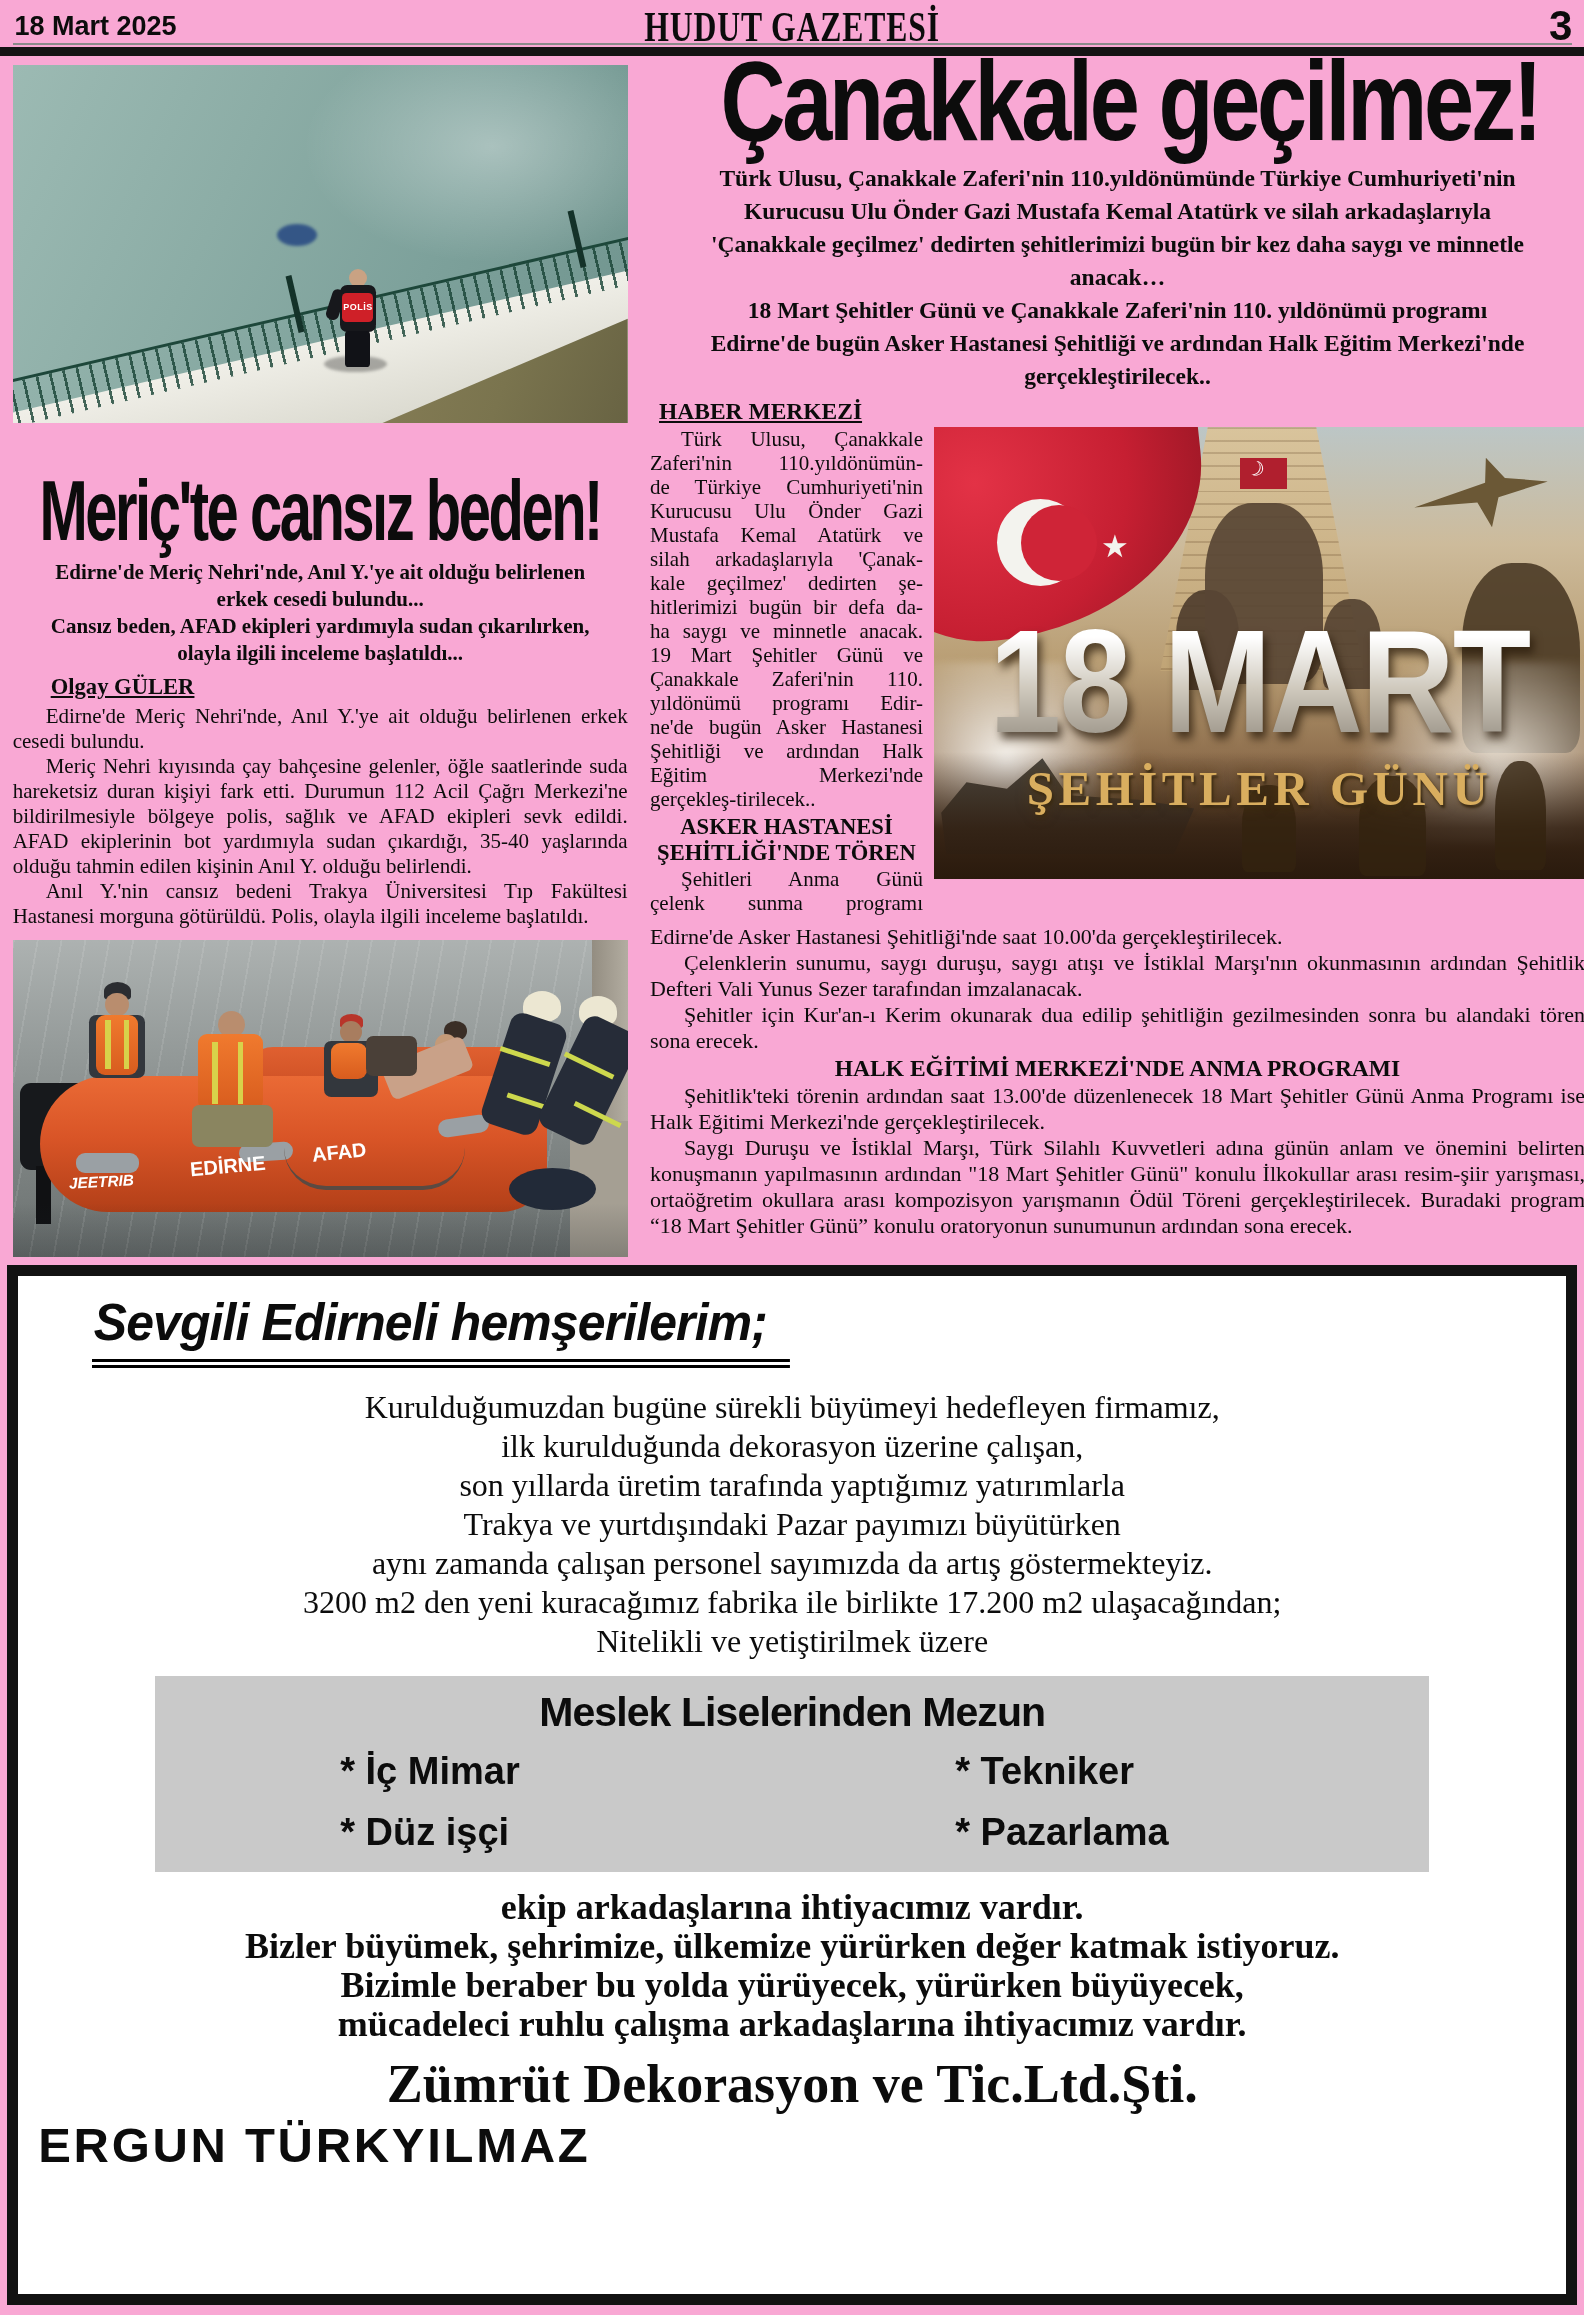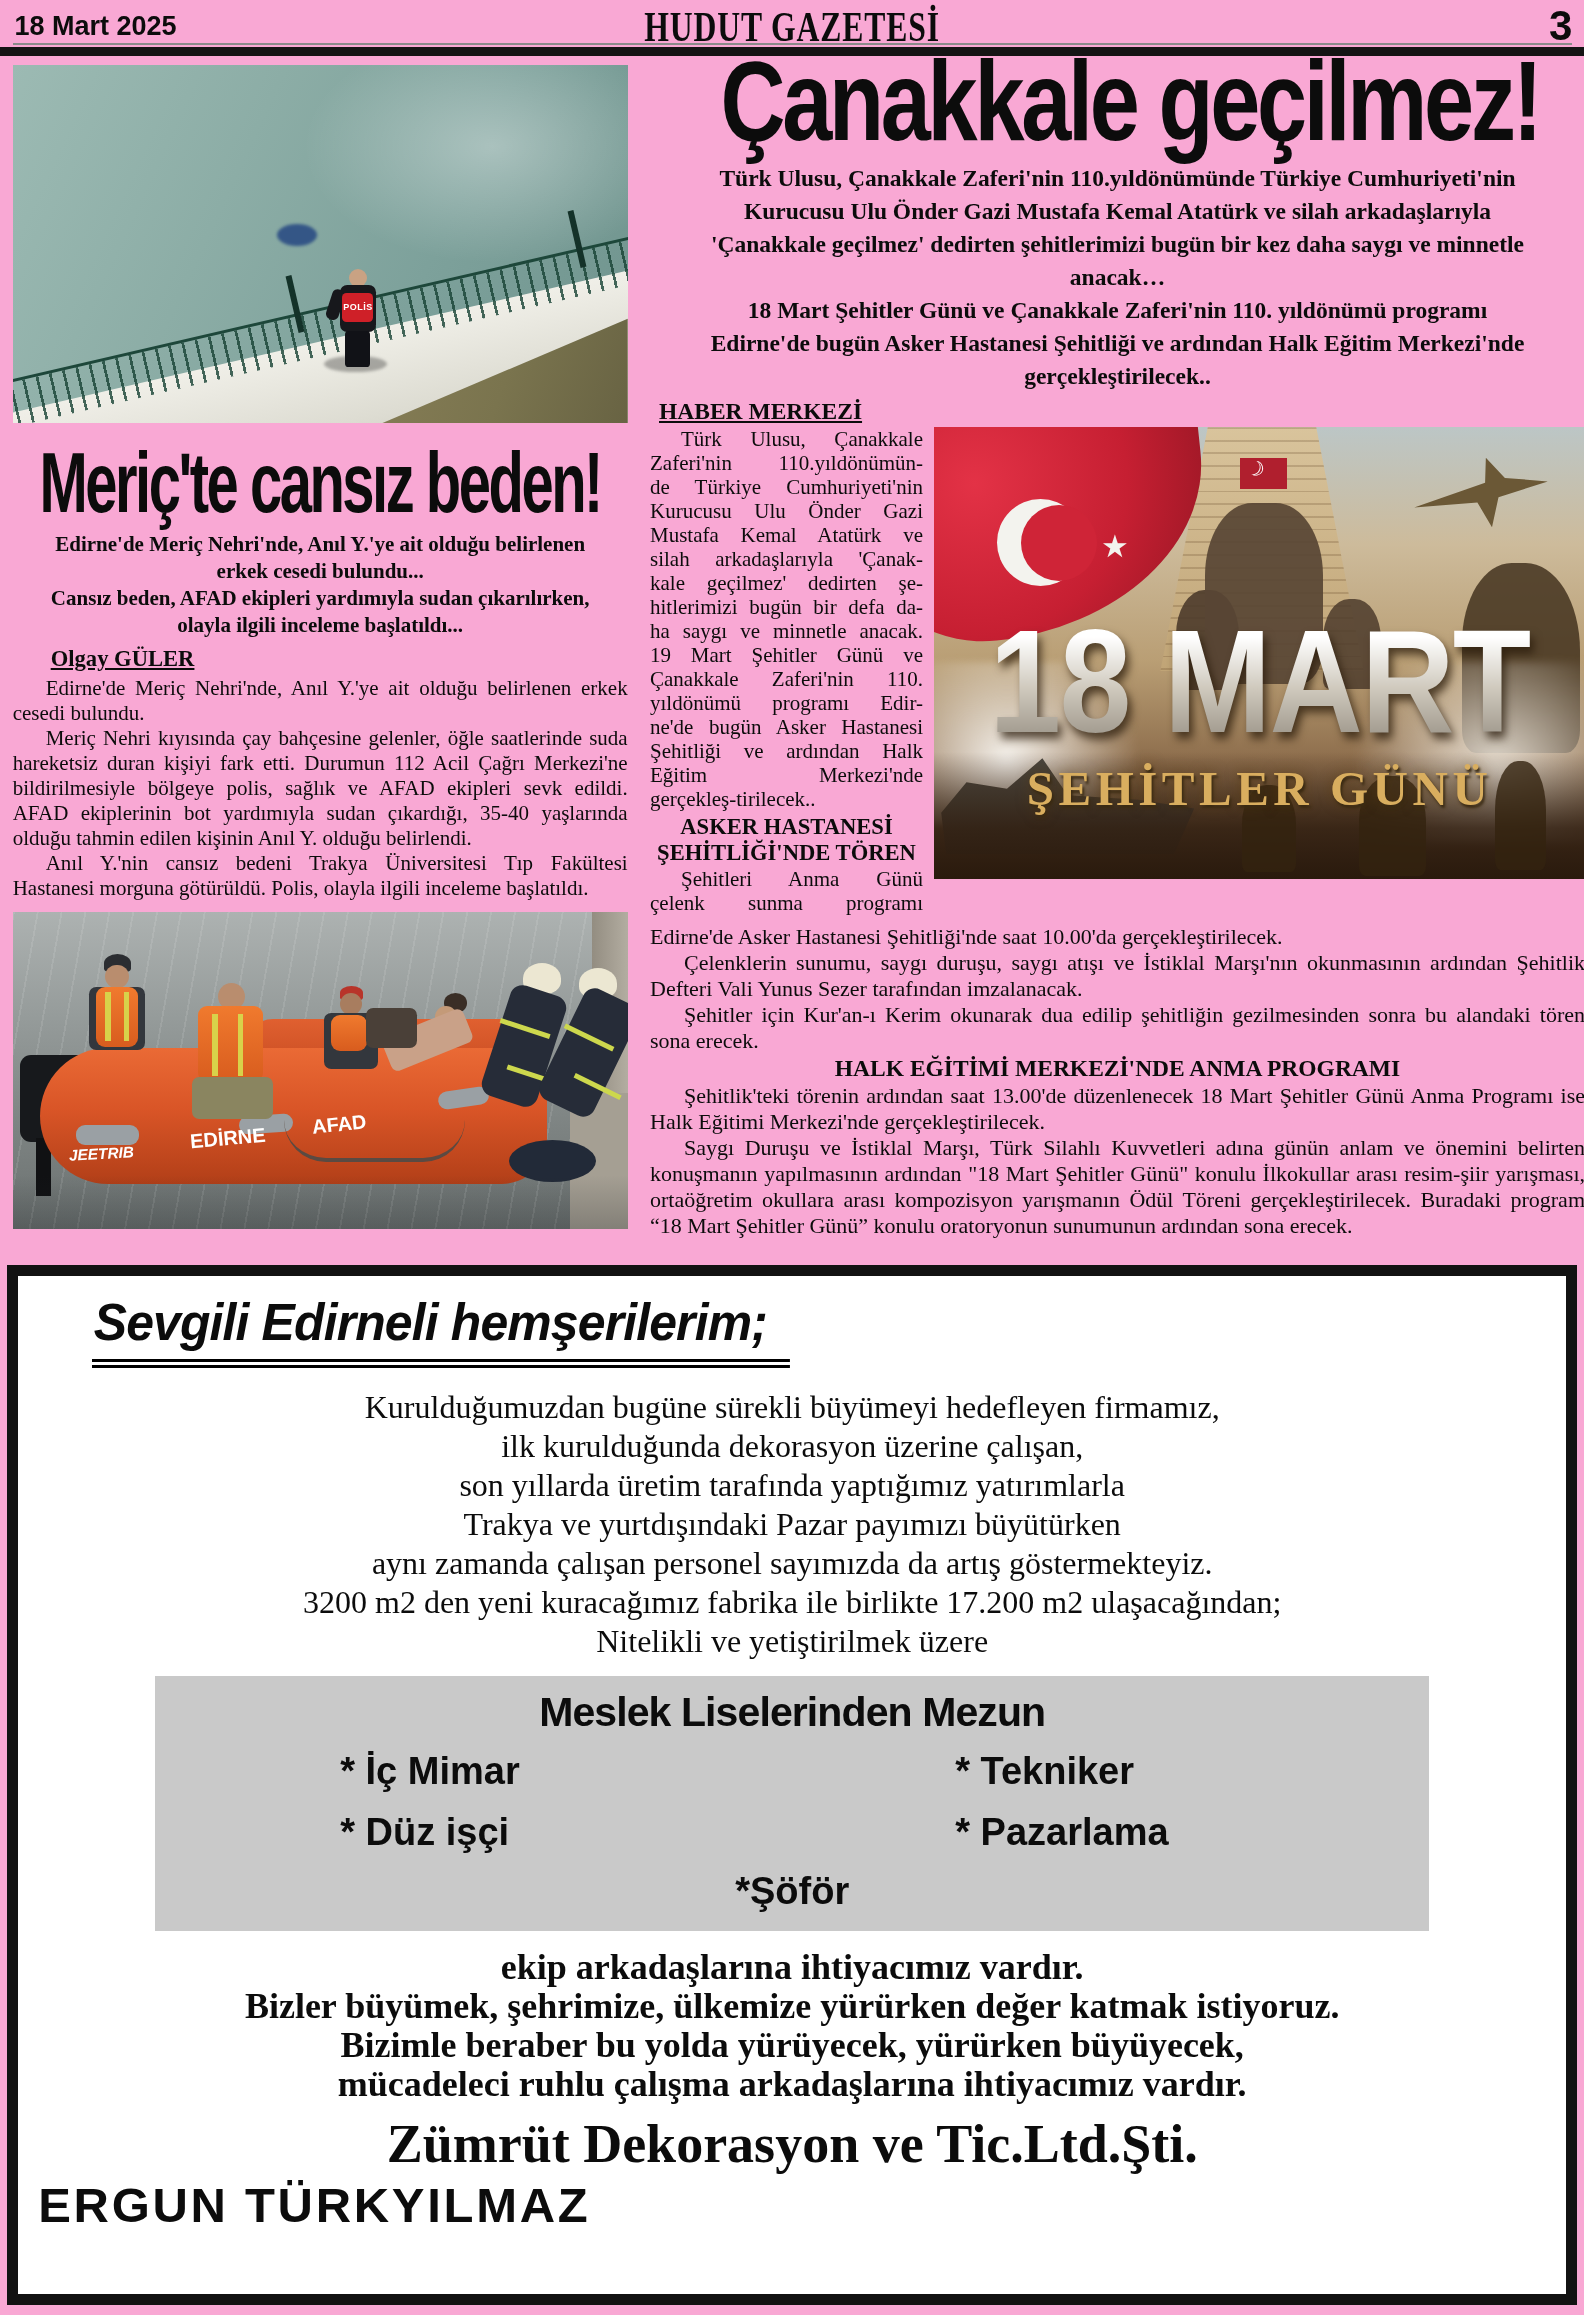--- a/index.html
+++ b/index.html
@@ -15,21 +15,21 @@
   .hdr-masthead { position:absolute; left:0; right:0; top:1.8px; text-align:center; }
   .hdr-masthead span { display:inline-block; font:bold 33px "Liberation Serif",serif; letter-spacing:0.9px; transform:scale(.96,1.25); transform-origin:center top; }
   .hdr-page { position:absolute; right:0; top:-1.8px; font:bold 42px "Liberation Sans",sans-serif; }
   .rule-thin  { position:absolute; left:12.7px; right:12.7px; top:43px; height:1.8px; background:#8a8a8a; }
   .rule-thick { position:absolute; left:0; right:0; top:47px; height:9px; background:#141414; }
 
   
   .col-left { position:absolute; left:12.7px; top:65px; width:615px; }
   .photo { position:relative; overflow:hidden; background:#9db7b2; }
   .photo1 { height:358px; }
-  .hl-left { text-align:center; padding:21px 0 27px; }
+  .hl-left { text-align:center; padding:21px 0 27px;margin-top:28px; }
   .hl-left span { display:inline-block; white-space:nowrap; font:bold 63px "Liberation Sans",sans-serif; letter-spacing:-2.7px; line-height:.95; transform:scale(.92,1.34); transform-origin:center top; }
   .deck-left { text-align:center; font:bold 21px "Liberation Serif",serif; line-height:27px; }
   .byline { margin-top:7.2px; padding-left:38px; font:bold 22.6px "Liberation Serif",serif; text-decoration:underline; }
   .body-left { margin-top:3.6px; font-size:21px; line-height:25px; text-align:justify; }
   .body-left div { text-indent:33px; }
   .photo2 { height:317px; margin-top:11px; background:#8e9493; }
 
   
   .col-right { position:absolute; left:650px; top:47px; width:935px; }
   .hl-right { text-align:right; margin-bottom:20px; }
@@ -336,21 +336,20 @@
       </div>
 
     <div class="jobsbox">
       <div class="jobs-heading">Meslek Liselerinden Mezun</div>
       <div class="jobs-grid">
           <div>* İç Mimar</div>
           <div>* Tekniker</div>
           <div>* Düz işçi</div>
           <div>* Pazarlama</div>
         </div>
-      <div class="jobs-center">*Şöför</div>
     </div>
 
     <div class="ad-outro">
         <div>ekip arkadaşlarına ihtiyacımız vardır.</div>
         <div>Bizler büyümek, şehrimize, ülkemize yürürken değer katmak istiyoruz.</div>
         <div>Bizimle beraber bu yolda yürüyecek, yürürken büyüyecek,</div>
         <div>mücadeleci ruhlu çalışma arkadaşlarına ihtiyacımız vardır.</div>
       </div>
 
     <div class="ad-company">Zümrüt Dekorasyon ve Tic.Ltd.Şti.</div>

